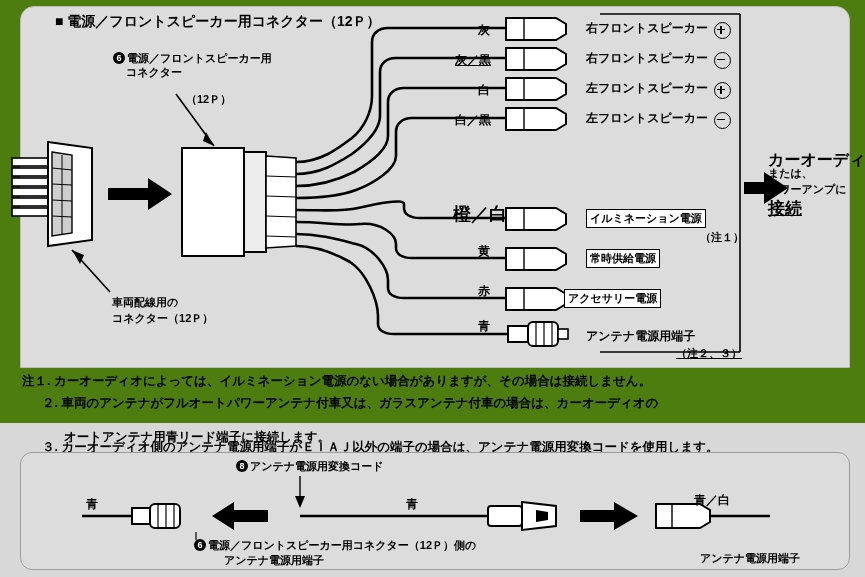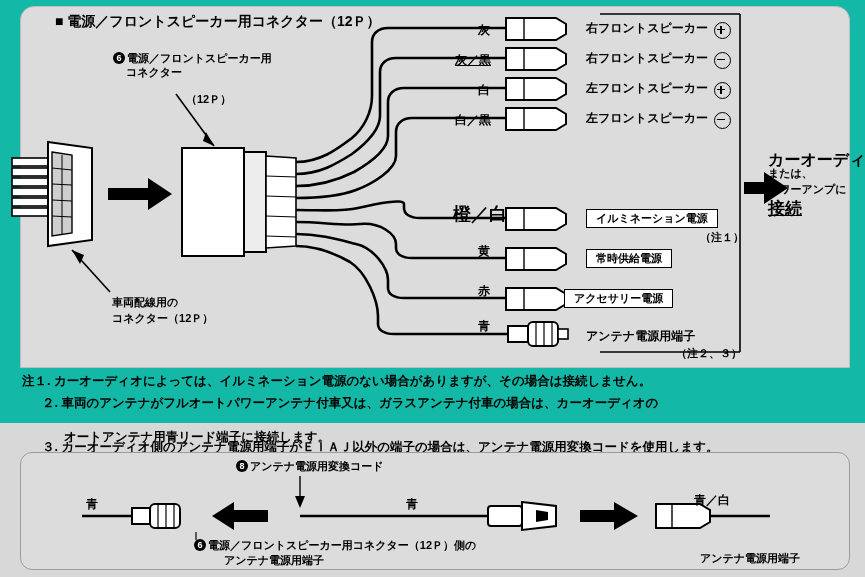--- a/index.html
+++ b/index.html
@@ -1,30 +1,30 @@
 <!DOCTYPE html>
 <html><head>
 <meta charset="utf-8">
 <style>
   html,body{margin:0;padding:0;background:#d8d8d8;}
   body{width:865px;height:577px;position:relative;overflow:hidden;
        font-family:"Liberation Sans","DejaVu Sans",sans-serif;color:#000;}
-  .page{position:absolute;left:0;top:0;width:865px;height:423px;background:#14b8a6;}
+  .page{position:absolute;left:0;top:0;width:865px;height:423px;background:#4d7c0f;}
   .abs{position:absolute;}
   .t{position:absolute;white-space:nowrap;line-height:1;}
   .b{font-weight:bold;}
   
   #top-panel{left:20px;top:6px;width:828px;height:360px;background:#dcdcdc;
              border:1px solid #bdbdbd;border-radius:14px 14px 0 0;}
   #bottom-panel{left:20px;top:452px;width:828px;height:116px;background:#dcdcdc;
              border:1px solid #9c9c9c;border-radius:12px;}
   svg{display:block;overflow:visible;}
   .circnum{display:inline-block;width:12px;height:12px;line-height:12px;border-radius:50%;
            background:#000;color:#fff;font-size:9px;text-align:center;vertical-align:1px;margin-right:2px;font-weight:bold;}
-  .boxlbl{position:absolute;border:1px solid #000;background:#fff;padding:1px 9px;font-size:11px;white-space:nowrap;}
+  .boxlbl{position:absolute;border:1px solid #000;background:#fff;padding:1px 3px;font-size:11px;white-space:nowrap;}
   .pm{position:absolute;width:15px;height:15px;border:1.5px solid #000;border-radius:50%;}
   .pm:before{content:"";position:absolute;left:2px;top:5.5px;width:8px;height:1.5px;background:#000;}
   .pm.plus:after{content:"";position:absolute;left:5.2px;top:2.5px;width:1.5px;height:8px;background:#000;}
 </style>
 </head>
 <body>
 
 <div class="page">
 
   <div class="abs" id="top-panel"></div>
@@ -158,21 +158,21 @@
   <div class="pm plus" style="left:714px;top:22px;"></div>
   <div class="pm" style="left:714px;top:52px;"></div>
   <div class="pm plus" style="left:714px;top:82px;"></div>
   <div class="pm" style="left:714px;top:112px;"></div>
 
   <div class="boxlbl b" style="left:586px;top:209px;">イルミネーション電源</div>
   <div class="t b" style="left:700px;top:232px;font-size:11px;">（注１）</div>
   <div class="boxlbl b" style="left:586px;top:249px;">常時供給電源</div>
   <div class="boxlbl b" style="left:564px;top:289px;">アクセサリー電源</div>
   <div class="t b" style="left:586px;top:330px;font-size:12px;">アンテナ電源用端子</div>
-  <div class="t b" style="left:676px;top:348px;font-size:11px;">（注２、３）</div>
+  <div class="t b" style="left:676px;top:348px;font-size:11px;text-decoration:underline;">（注２、３）</div>
 
   <div class="t b" style="left:22px;top:375px;font-size:12.5px;">
     <span>注１.</span>&nbsp;<span>カーオーディオによっては、イルミネーション電源のない場合がありますが、その場合は接続しません。</span>
   </div>
   <div class="t b" style="left:42px;top:397px;font-size:12.5px;">
     <span>２.</span>&nbsp;<span>車両のアンテナがフルオートパワーアンテナ付車又は、ガラスアンテナ付車の場合は、カーオーディオの</span>
   </div>
   <div class="t b" style="left:64px;top:419px;font-size:12.5px;margin-top:12px;">オートアンテナ用青リード端子に接続します。</div>
   <div class="t b" style="left:42px;top:441px;font-size:12.5px;">
     <span>３.</span>&nbsp;<span>カーオーディオ側のアンテナ電源用端子がＥＩＡＪ以外の端子の場合は、アンテナ電源用変換コードを使用します。</span>

